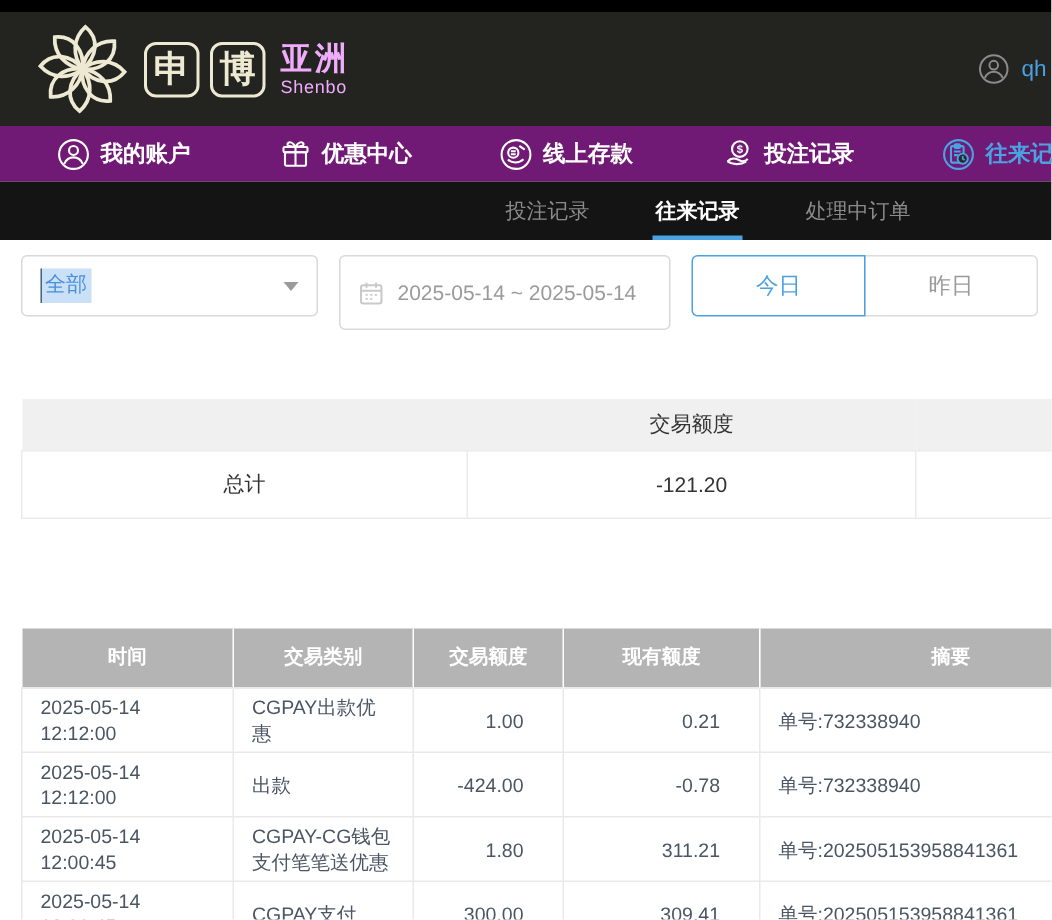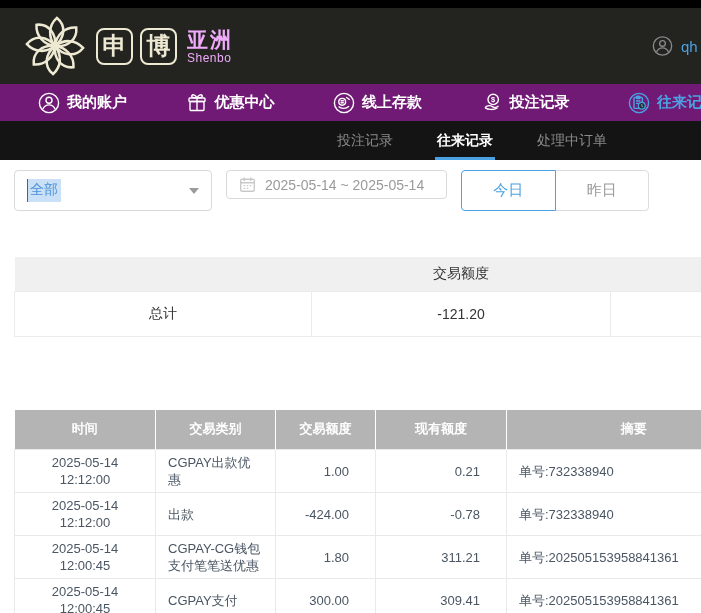--- a/index.html
+++ b/index.html
@@ -41,24 +41,24 @@
     bottom:0;height:3px;background:#4ba2e2}
 
   
   .filter-row{display:flex;gap:14px;margin:10px 0 0 14px}
   .select-box{width:198px;height:41px;border:1px solid #d9d9d9;border-radius:4px;
     display:flex;align-items:center;padding:0 12px;background:#fff;cursor:pointer}
   .sel-text{background:#c9e0f6;color:#4a90d9;font-size:14px;padding:2px 3px 3px 2px;
     border-left:1px solid #4d647a}
   .caret{margin-left:auto;width:0;height:0;border-left:5px solid transparent;
     border-right:5px solid transparent;border-top:6px solid #9b9b9b}
-  .date-box{width:221px;height:29px;border:1px solid #d9d9d9;border-radius:4px;
+  .date-box{width:221px;height:50px;border:1px solid #d9d9d9;border-radius:4px;
     display:flex;align-items:center;padding:0 12px;gap:9px;background:#fff;cursor:pointer}
   .date-text{color:#9a9a9a;font-size:14px;white-space:nowrap}
-  .btn-group{display:flex;width:188px;height:41px}
+  .btn-group{display:flex;width:231px;height:41px}
   .qbtn{flex:1;background:#fff;border:1px solid #dcdcdc;margin-left:-1px;
     font-size:15px;color:#9a9a9a;cursor:pointer;font-family:inherit}
   .qbtn:first-child{margin-left:0;border-radius:4px 0 0 4px}
   .qbtn:last-child{border-radius:0 4px 4px 0}
   .qbtn.active{border-color:#4ba2e2;color:#4ba2e2;position:relative;z-index:2}
 
   
   table{border-collapse:collapse}
   .summary-wrap{margin:46px 0 0 14px}
   .summary-table{width:746px;table-layout:fixed}
@@ -74,21 +74,21 @@
   .records-table{width:746px;table-layout:fixed}
   .records-table col.c1{width:141px}.records-table col.c2{width:120px}
   .records-table col.c3{width:100px}.records-table col.c4{width:131px}
   .records-table col.c5{width:254px}
   .records-table thead th{height:40px;background:#b4b4b4;color:#fff;font-size:13px;
     font-weight:bold;border-right:1px solid #fff;text-align:center}
   .records-table thead th:last-child{border-right:none}
   .records-table tbody tr{height:40px}
   .records-table tbody td{border:1px solid #e9e9e9;font-size:13px;color:#4a5663;
     padding:4px 12px;background:#fff;line-height:17px;vertical-align:middle}
-  .records-table td.c-time{text-align:center}
+  .records-table td.c-time{}
   .records-table td.c-type{text-align:left}
   .records-table td.c-amount,.records-table td.c-balance{text-align:right;padding-right:26px}
   .records-table td.c-summary{text-align:left}
 </style>
 </head>
 <body>
 
 <div class="topstrip"></div>
 
 <header class="site-header">

